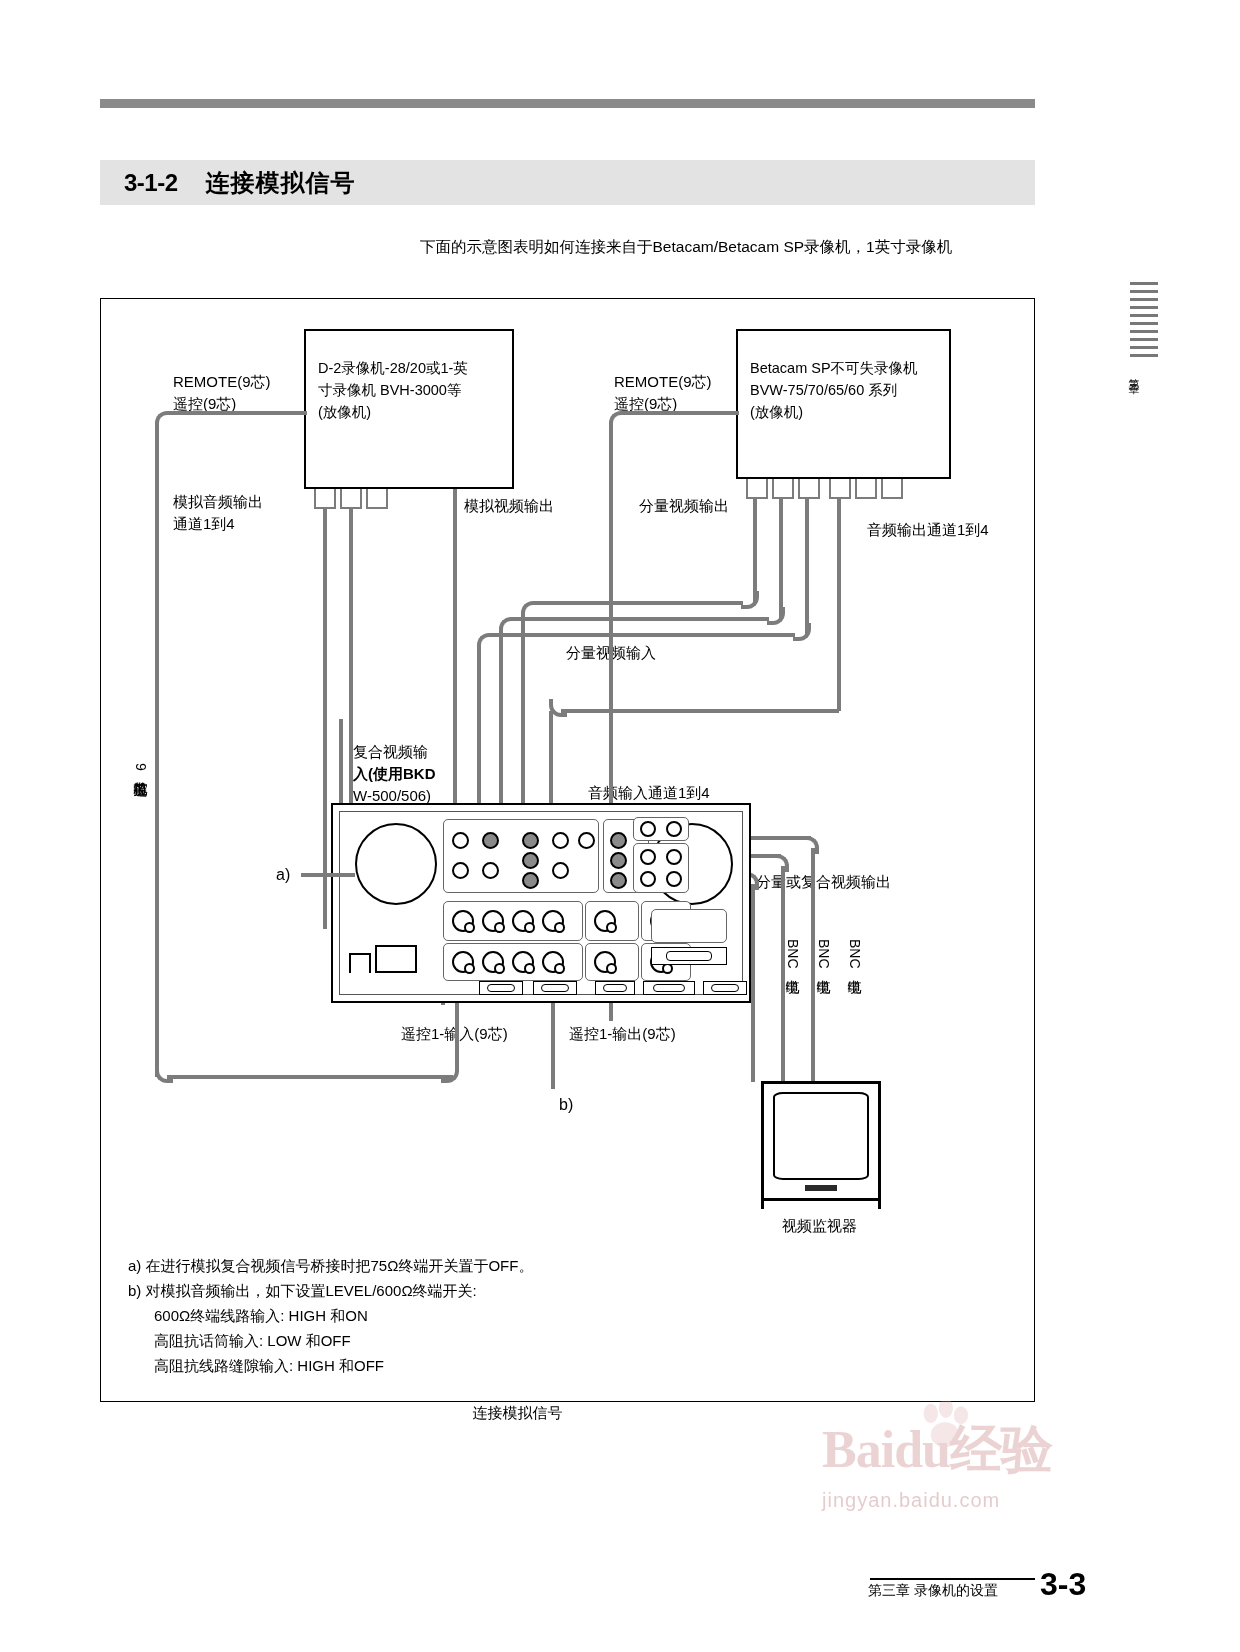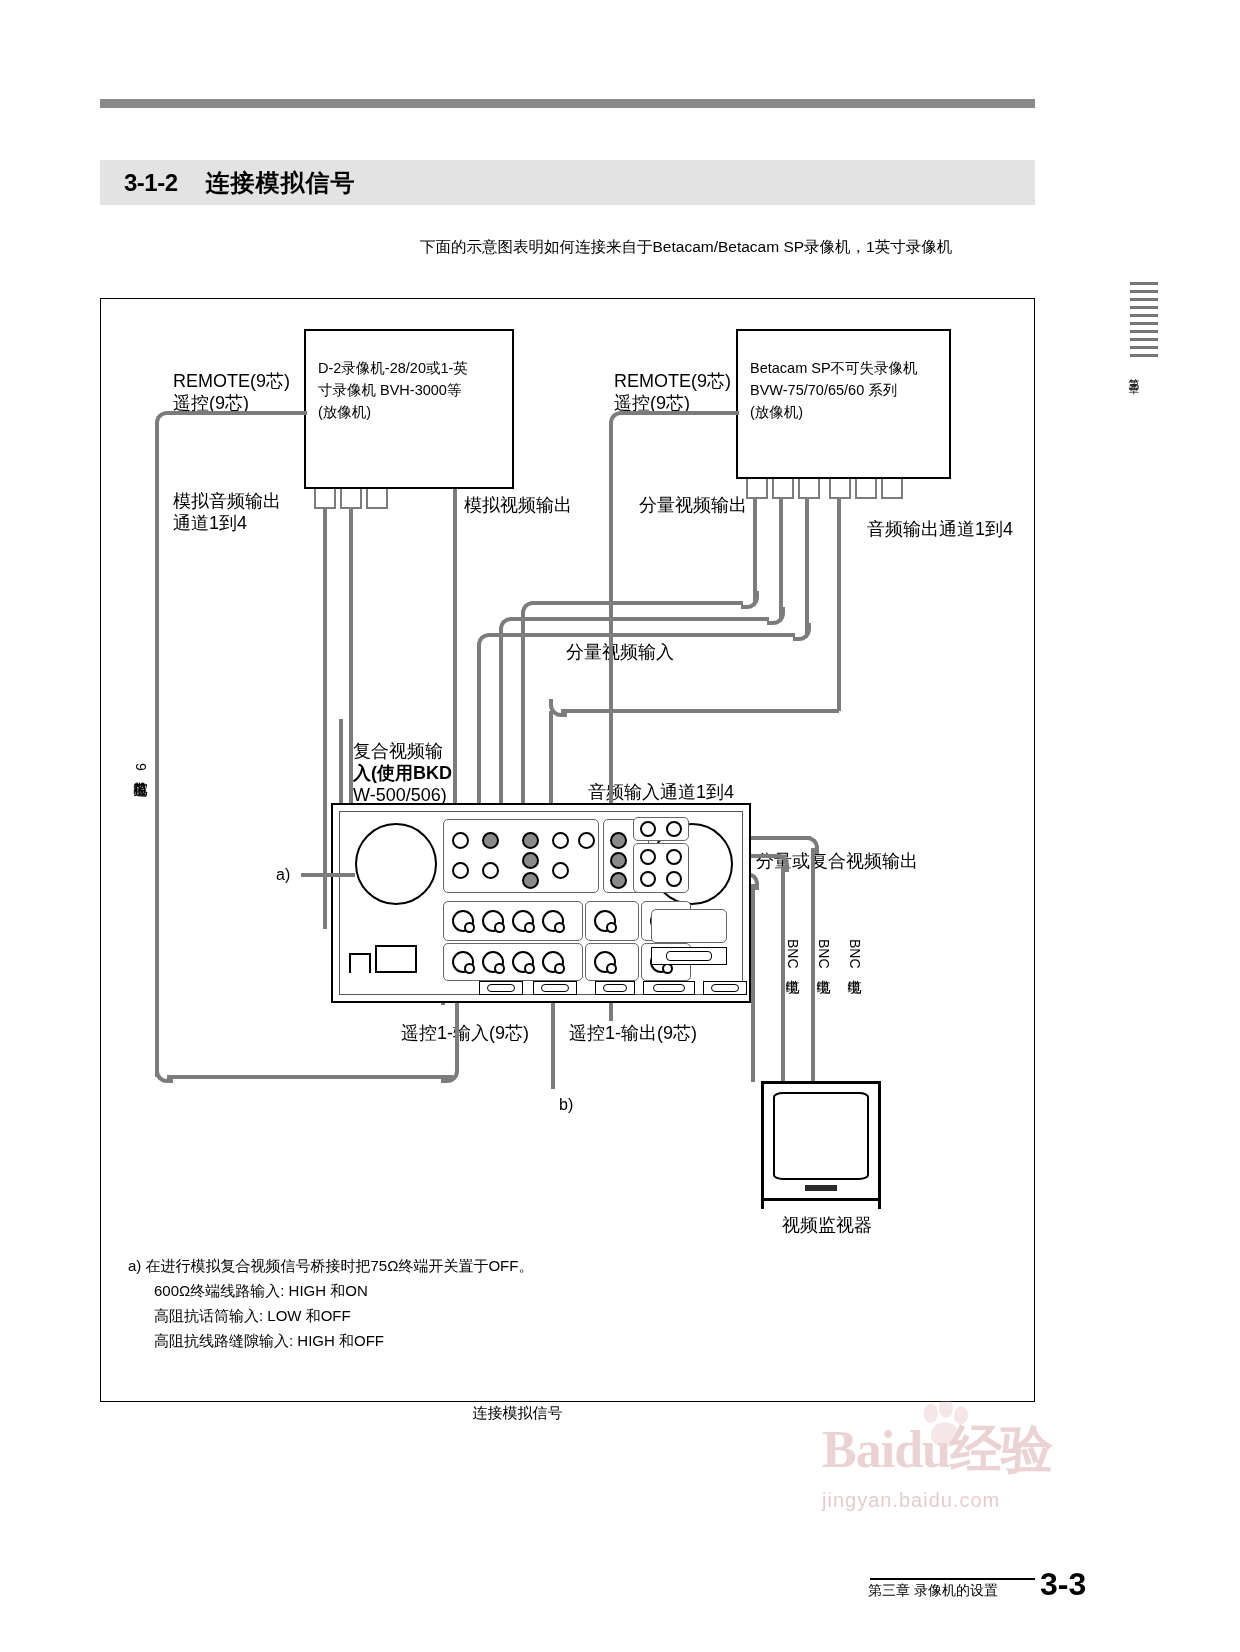--- a/index.html
+++ b/index.html
@@ -69,21 +69,21 @@
     padding:26px 10px 0 12px;
   }
 
   
   .feet{position:absolute;display:flex;}
   .feet span{
     width:22px;height:20px;border:2px solid #7c7c7c;border-top:none;
     box-sizing:border-box;background:#fff;margin-right:4px;
   }
 
-  .lbl{position:absolute;font-size:18px;line-height:21px;white-space:nowrap;}
+  .lbl{position:absolute;font-size:15px;line-height:21px;white-space:nowrap;}
 
   .vlbl{
     position:absolute;font-size:14px;
     writing-mode:vertical-rl;
     letter-spacing:0px;
     white-space:nowrap;
   }
 
   
   .wire{position:absolute;background:#7c7c7c;}
@@ -274,21 +274,21 @@
     <div class="lbl" style="left:538px;top:196px;">分量视频输出</div>
     <div class="lbl" style="left:766px;top:220px;">音频输出通道1到4</div>
 
     <div class="lbl" style="left:465px;top:343px;">分量视频输入</div>
 
     <div class="lbl" style="left:252px;top:442px;">复合视频输</div>
     <div class="lbl" style="left:252px;top:464px;font-weight:bold;">入(使用BKD</div>
     <div class="lbl" style="left:252px;top:486px;">W-500/506)</div>
 
     <div class="lbl" style="left:487px;top:483px;">音频输入通道1到4</div>
-    <div class="lbl" style="left:655px;top:524px;margin-top:28px;">分量或复合视频输出</div>
+    <div class="lbl" style="left:655px;top:544px;margin-top:28px;">分量或复合视频输出</div>
 
     <div class="vlbl" style="left:31px;top:464px;">9芯遥控电缆</div>
 
     <div class="lbl" style="left:300px;top:724px;">遥控1-输入(9芯)</div>
     <div class="lbl" style="left:468px;top:724px;">遥控1-输出(9芯)</div>
 
     <div class="vlbl" style="left:683px;top:640px;">BNC电缆</div>
     <div class="vlbl" style="left:714px;top:640px;">BNC电缆</div>
     <div class="vlbl" style="left:745px;top:640px;">BNC电缆</div>
 
@@ -449,20 +449,21 @@
     <div class="monitor">
       <div class="mon-screen"></div>
       <div class="mon-bar"></div>
     </div>
     <div class="mon-foot"></div>
 
   </div>
 
   <div class="notes">
     <div>a) 在进行模拟复合视频信号桥接时把75Ω终端开关置于OFF。</div>
+    <div>b) 对模拟音频输出，如下设置LEVEL/600Ω终端开关:</div>
     <div class="ind">600Ω终端线路输入:  HIGH 和ON</div>
     <div class="ind">高阻抗话筒输入:  LOW 和OFF</div>
     <div class="ind">高阻抗线路缝隙输入:  HIGH 和OFF</div>
   </div>
 
   <div class="fig-caption">连接模拟信号</div>
 
   <div class="wm">
     <svg class="paw" viewBox="0 0 60 54">
       <ellipse cx="14" cy="14" rx="8" ry="11" fill="#d9a8a8"></ellipse>

